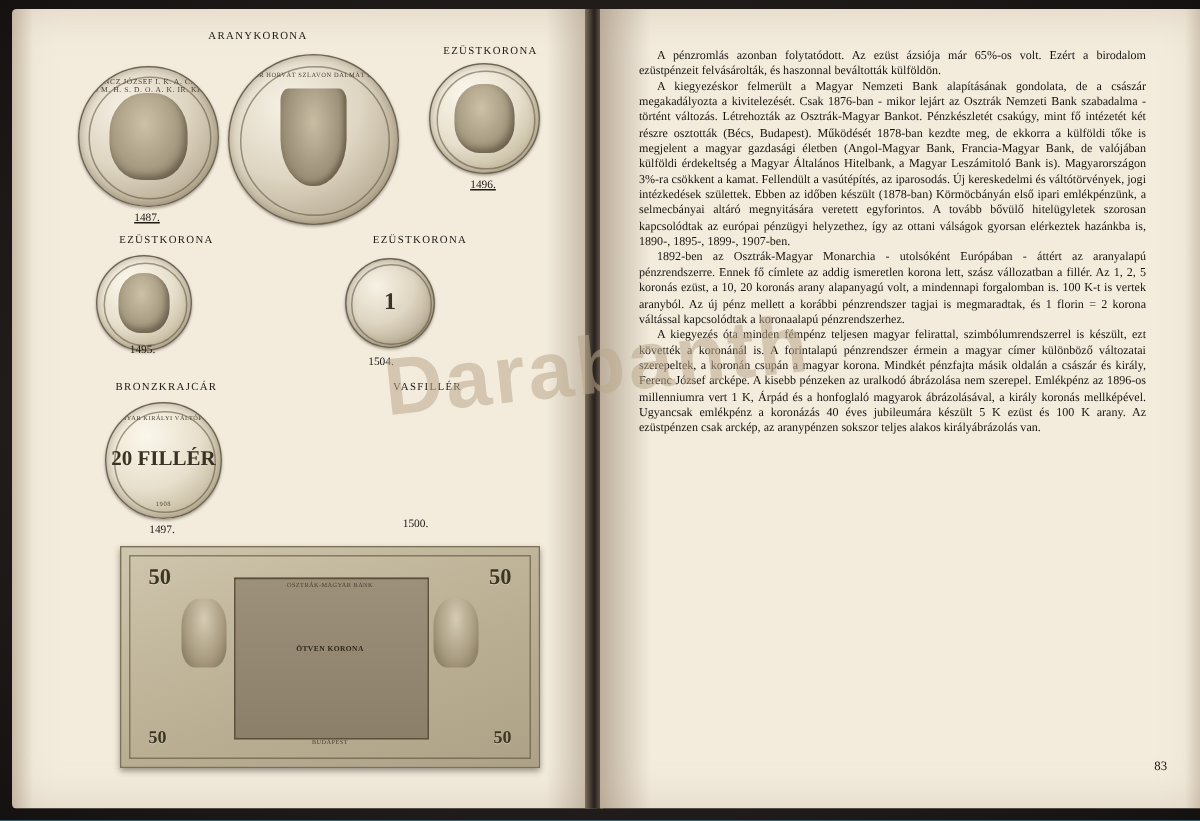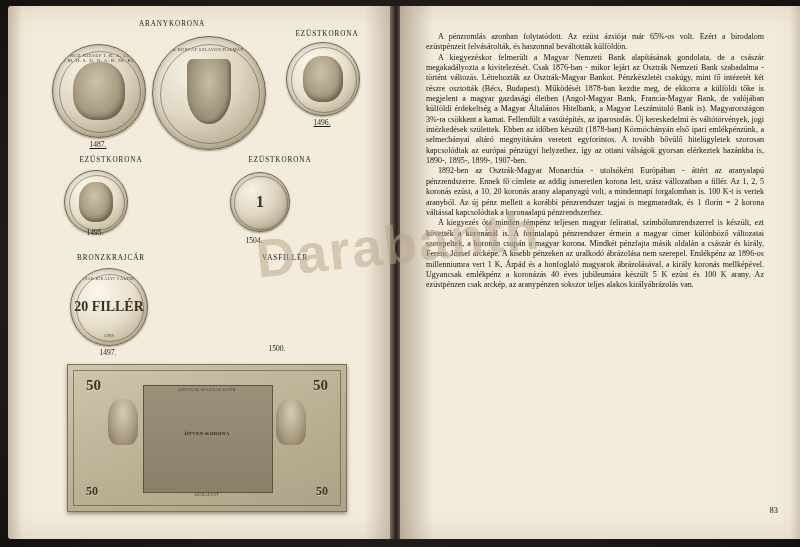--- a/index.html
+++ b/index.html
@@ -279,21 +279,21 @@
         <div class="coin pale-coin" style="position:absolute;left:36px;top:248px;width:76px;height:76px;">
           <div class="rim"></div>
           <div class="arc-top" style="font-size:4.2px;">MAGYAR KIRÁLYI VÁLTÓPÉNZ</div>
           <div class="face" style="font-size:14px;line-height:1.1;">20 FILLÉR</div>
           <div class="arc-bot" style="font-size:4.4px;">1908</div>
         </div>
         <div class="coin-num" style="position:absolute;left:42px;top:328px;width:64px;">1497.</div>
 
         <div class="coin-num" style="position:absolute;left:212px;top:324px;width:62px;">1500.</div>
 
-        <div class="note" style="left:33px;top:344px;width:278px;height:146px;">
+        <div class="note" style="left:46px;top:344px;width:278px;height:146px;">
           <div class="inner-frame"></div>
           <div class="fifty" style="left:18px;top:12px;">50</div>
           <div class="fifty" style="right:18px;top:12px;">50</div>
           <div class="fig" style="left:40px;top:34px;"></div>
           <div class="fig" style="right:40px;top:34px;"></div>
           <div class="center-panel"></div>
           <div class="txt" style="top:22px;">OSZTRÁK-MAGYAR BANK</div>
           <div class="txt" style="top:66px;font-size:5px;color:#2e2718;font-weight:bold;">ÖTVEN KORONA</div>
           <div class="txt" style="bottom:14px;">BUDAPEST</div>
           <div class="fifty" style="left:18px;bottom:12px;font-size:12px;">50</div>

